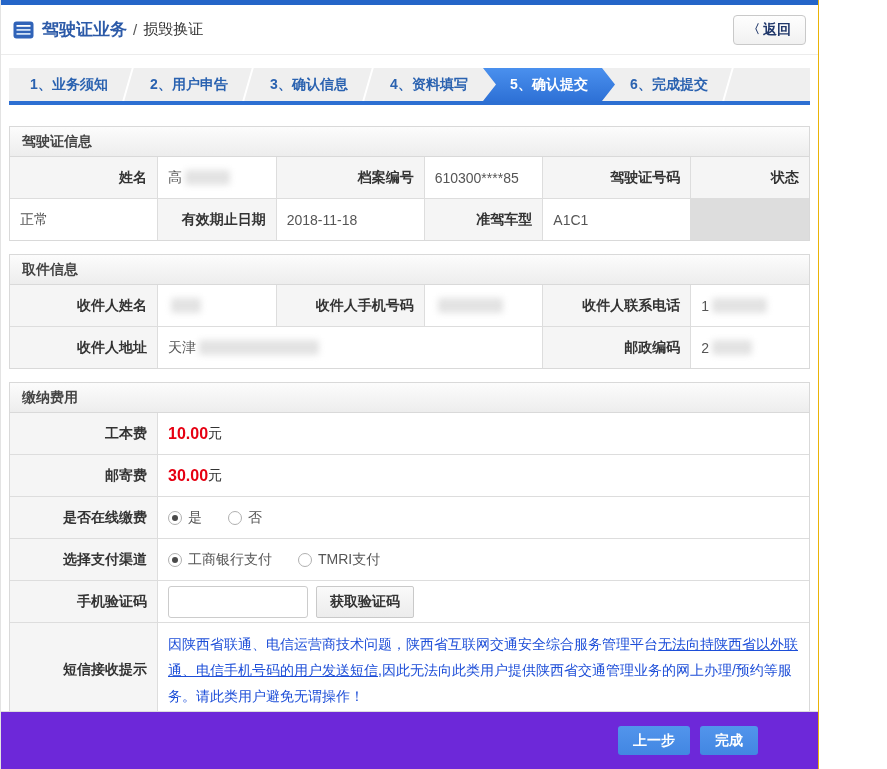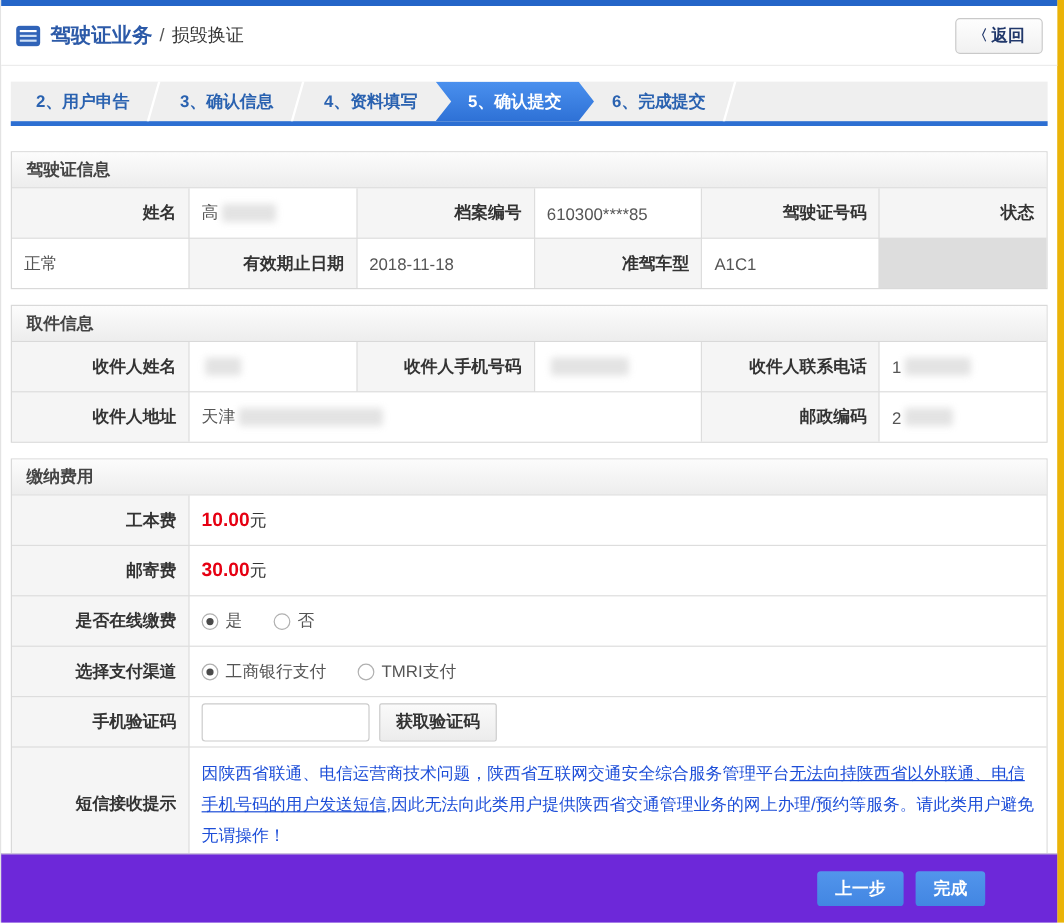--- a/index.html
+++ b/index.html
@@ -1,22 +1,22 @@
 <!DOCTYPE html>
 <html><head>
 <meta charset="utf-8">
 <style>
   * { margin:0; padding:0; box-sizing:border-box; }
   html,body { width:887px; height:769px; }
   body {
     font-family:"Liberation Sans","DejaVu Sans",sans-serif;
     background:#fff; color:#333; font-size:14px; overflow:hidden;
   }
-  .page { position:relative; width:887px; height:769px; background:#fff;
-          border-left:1px solid #e3e3e3; border-right:6px solid #eab308; }
+  .page { position:relative; width:819px; height:769px; background:#fff;
+          border-left:1px solid #e3e3e3; border-right:1px solid #eab308; }
 
   
   .topbar { height:5px; background:#2465c8; }
 
   
   header { height:50px; display:flex; align-items:center; padding:0 12px;
            border-bottom:1px solid #ececec; background:#fff; }
   .hicon { display:inline-flex; margin-right:8px; }
   .htitle { color:#2c5aa8; font-size:17px; font-weight:bold; }
   .hsep { color:#555; font-size:15px; margin:0 6px; }
@@ -118,20 +118,21 @@
     <span class="htitle">驾驶证业务</span>
     <span class="hsep">/</span>
     <span class="hsub">损毁换证</span>
     <button class="back">
       <span class="chev">〈</span>
       <span>返回</span>
     </button>
   </header>
 
   <nav class="steps">
+    <div class="step has-sep">1、业务须知</div>
     <div class="step has-sep">2、用户申告</div>
     <div class="step has-sep">3、确认信息</div>
     <div class="step">4、资料填写</div>
     <div class="step active">5、确认提交</div>
     <div class="step has-sep">6、完成提交</div>
   </nav>
 
   <main>
 
     <section class="sec first">

